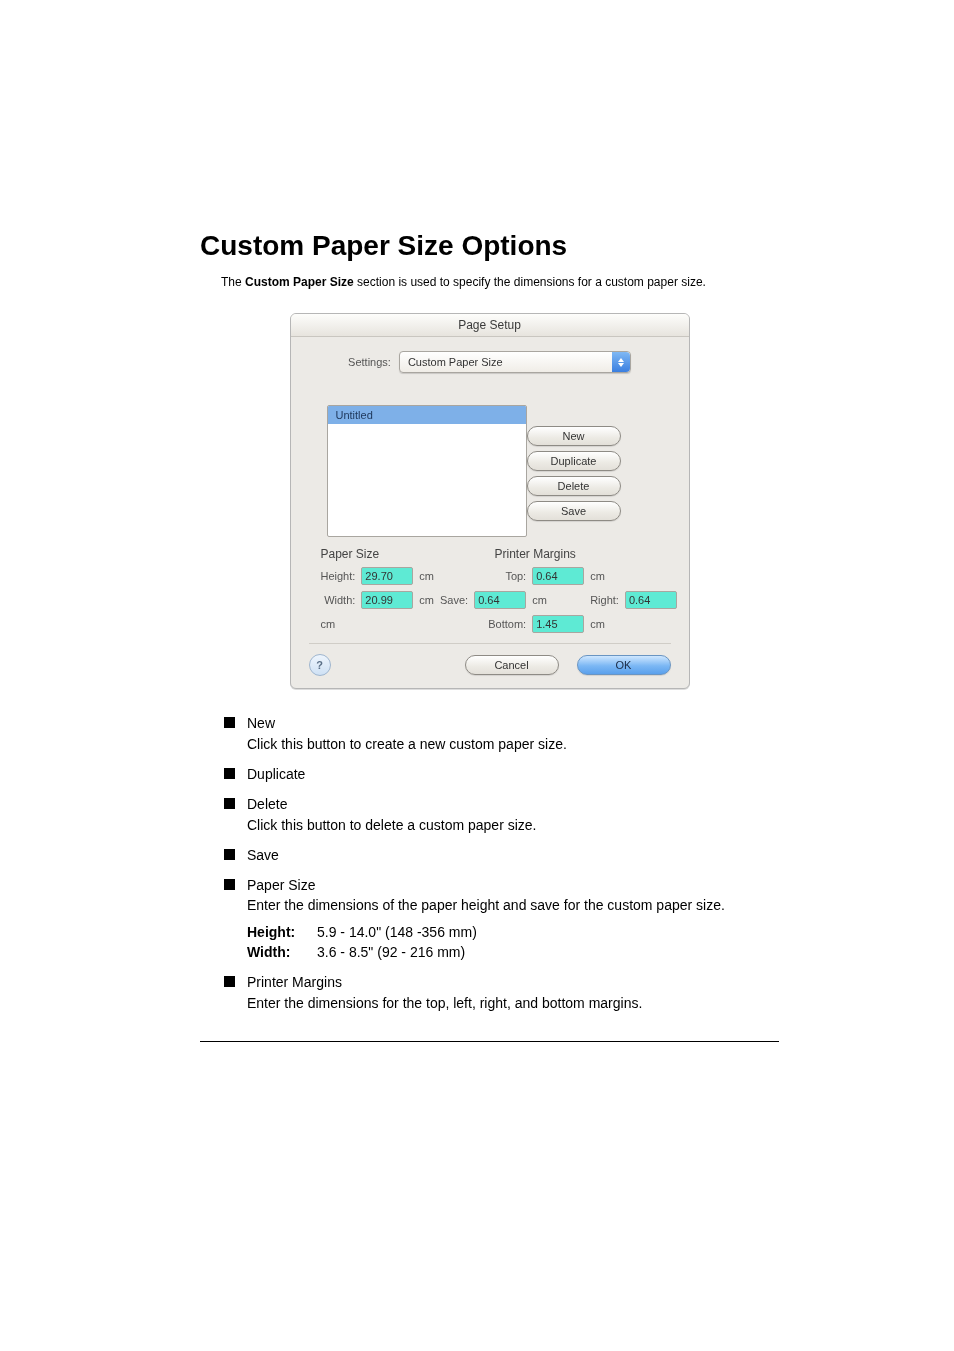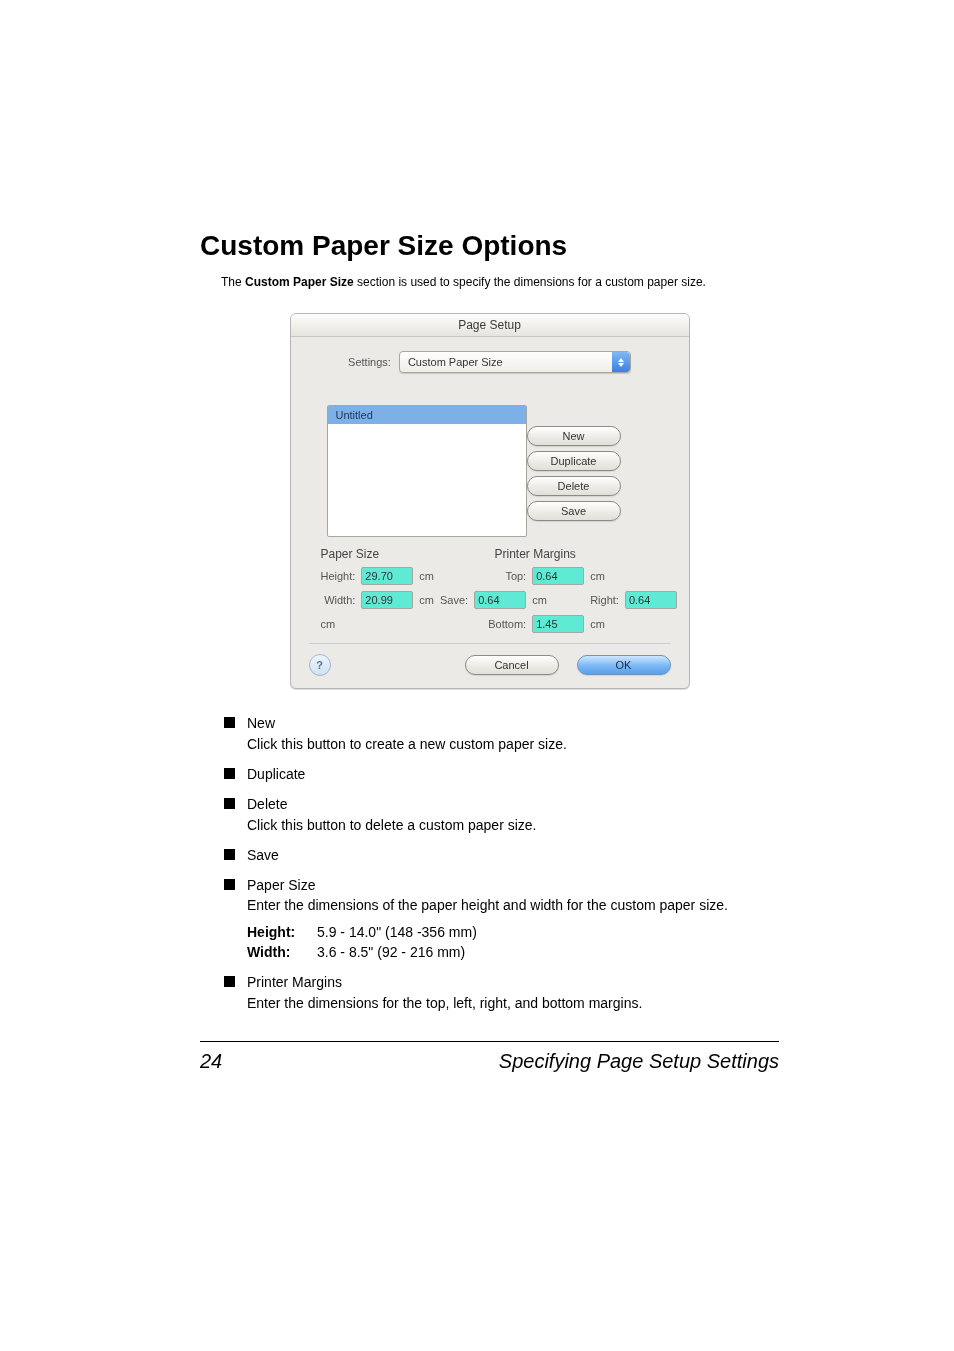--- a/index.html
+++ b/index.html
@@ -164,21 +164,21 @@
       <span class="sq"></span>
       <div class="txt">
         <span class="tt">Save</span>
       </div>
     </div>
 
     <div class="bi">
       <span class="sq"></span>
       <div class="txt">
         <span class="tt">Paper Size</span>
-        <span>Enter the dimensions of the paper height and width for the custom paper size.</span>
+        <span>Enter the dimensions of the paper height and save for the custom paper size.</span>
         <div class="dims">
           <div class="row">
             <span class="k"><b>Height</b><span>:</span></span>
             <span>5.9 - 14.0" (148 -356 mm)</span>
           </div>
           <div class="row">
             <span class="k"><b>Width</b><span>:</span></span>
             <span>3.6 - 8.5" (92 - 216 mm)</span>
           </div>
         </div>
@@ -189,18 +189,14 @@
       <span class="sq"></span>
       <div class="txt">
         <span class="tt">Printer Margins</span>
         <span>Enter the dimensions for the top, left, right, and bottom margins.</span>
       </div>
     </div>
 
   </div>
 
   <hr class="page-rule">
-  <div class="pagefoot">
-    <span class="pn">24</span>
-    <span class="sec">Specifying Page Setup Settings</span>
-  </div>
 
 </div>
 
 </body></html>

